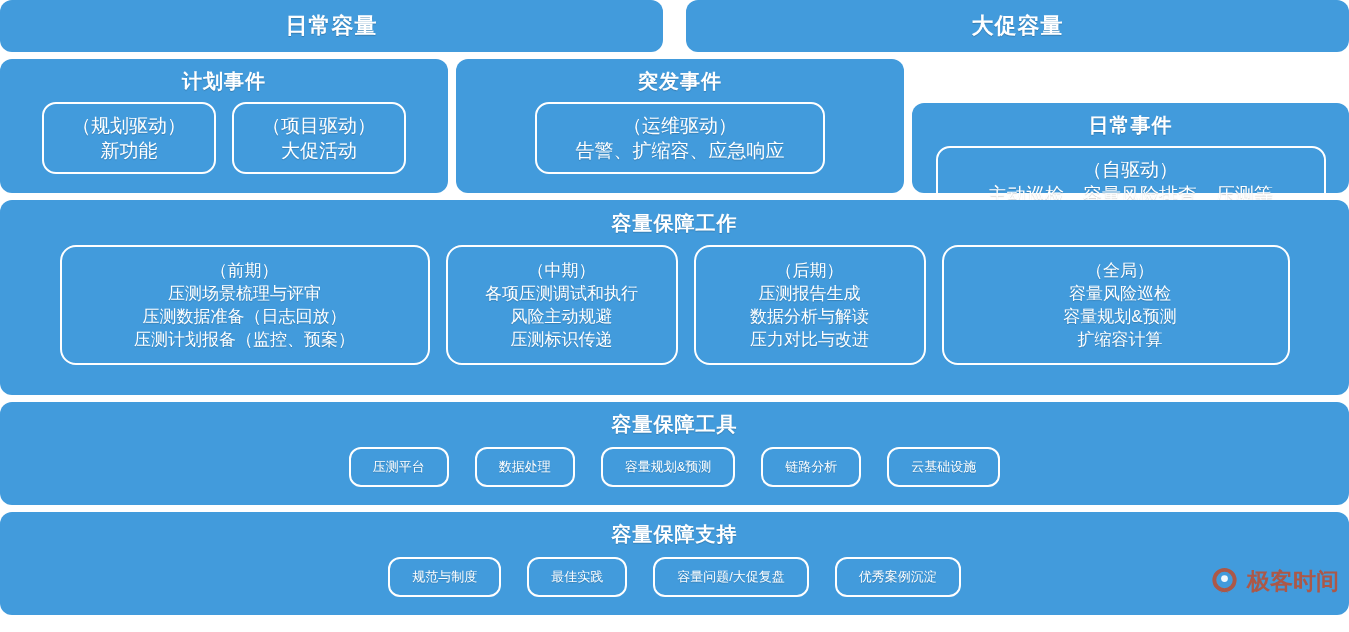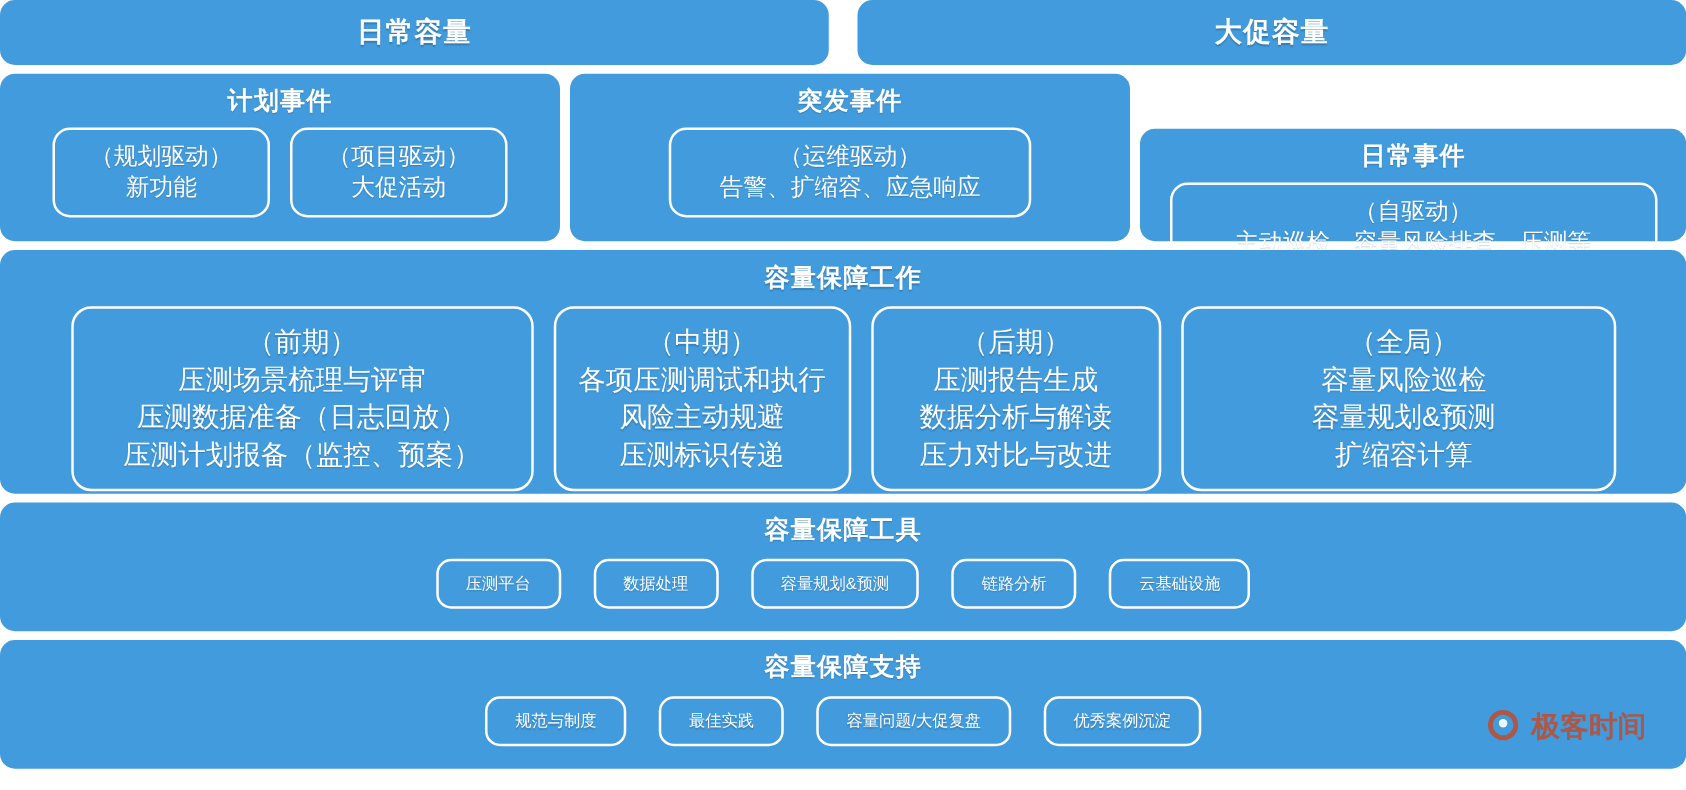--- a/index.html
+++ b/index.html
@@ -126,21 +126,21 @@
     display: flex;
     gap: 16px;
     margin-top: 11px;
     padding: 0 34px;
     box-sizing: border-box;
     width: 100%;
     justify-content: center;
     align-items: stretch;
   }
   .work-boxes .obox {
-    font-size: 22px;
+    font-size: 17px;
     padding: 12px 18px;
     line-height: 1.36;
     border-radius: 16px;
   }
   .work-boxes .obox.w1 { min-width: 370px; }
   .work-boxes .obox.w2 { min-width: 232px; }
   .work-boxes .obox.w3 { min-width: 232px; }
   .work-boxes .obox.w4 { min-width: 348px; padding-left: 27px; }
 
   
@@ -168,21 +168,21 @@
     font-size: 13px;
     padding: 9px 22px;
     text-shadow: 0 1px 1px rgba(0,0,0,0.18);
     white-space: nowrap;
     box-sizing: border-box;
   }
 
   
   .watermark {
     position: absolute;
-    right: 32px;
+    right: 10px;
     bottom: 18px;
     display: flex;
     align-items: center;
     gap: 7px;
     opacity: 0.92;
     justify-content: space-between;
   }
   .watermark .wm-mark {
     width: 31px;
     height: 31px;

